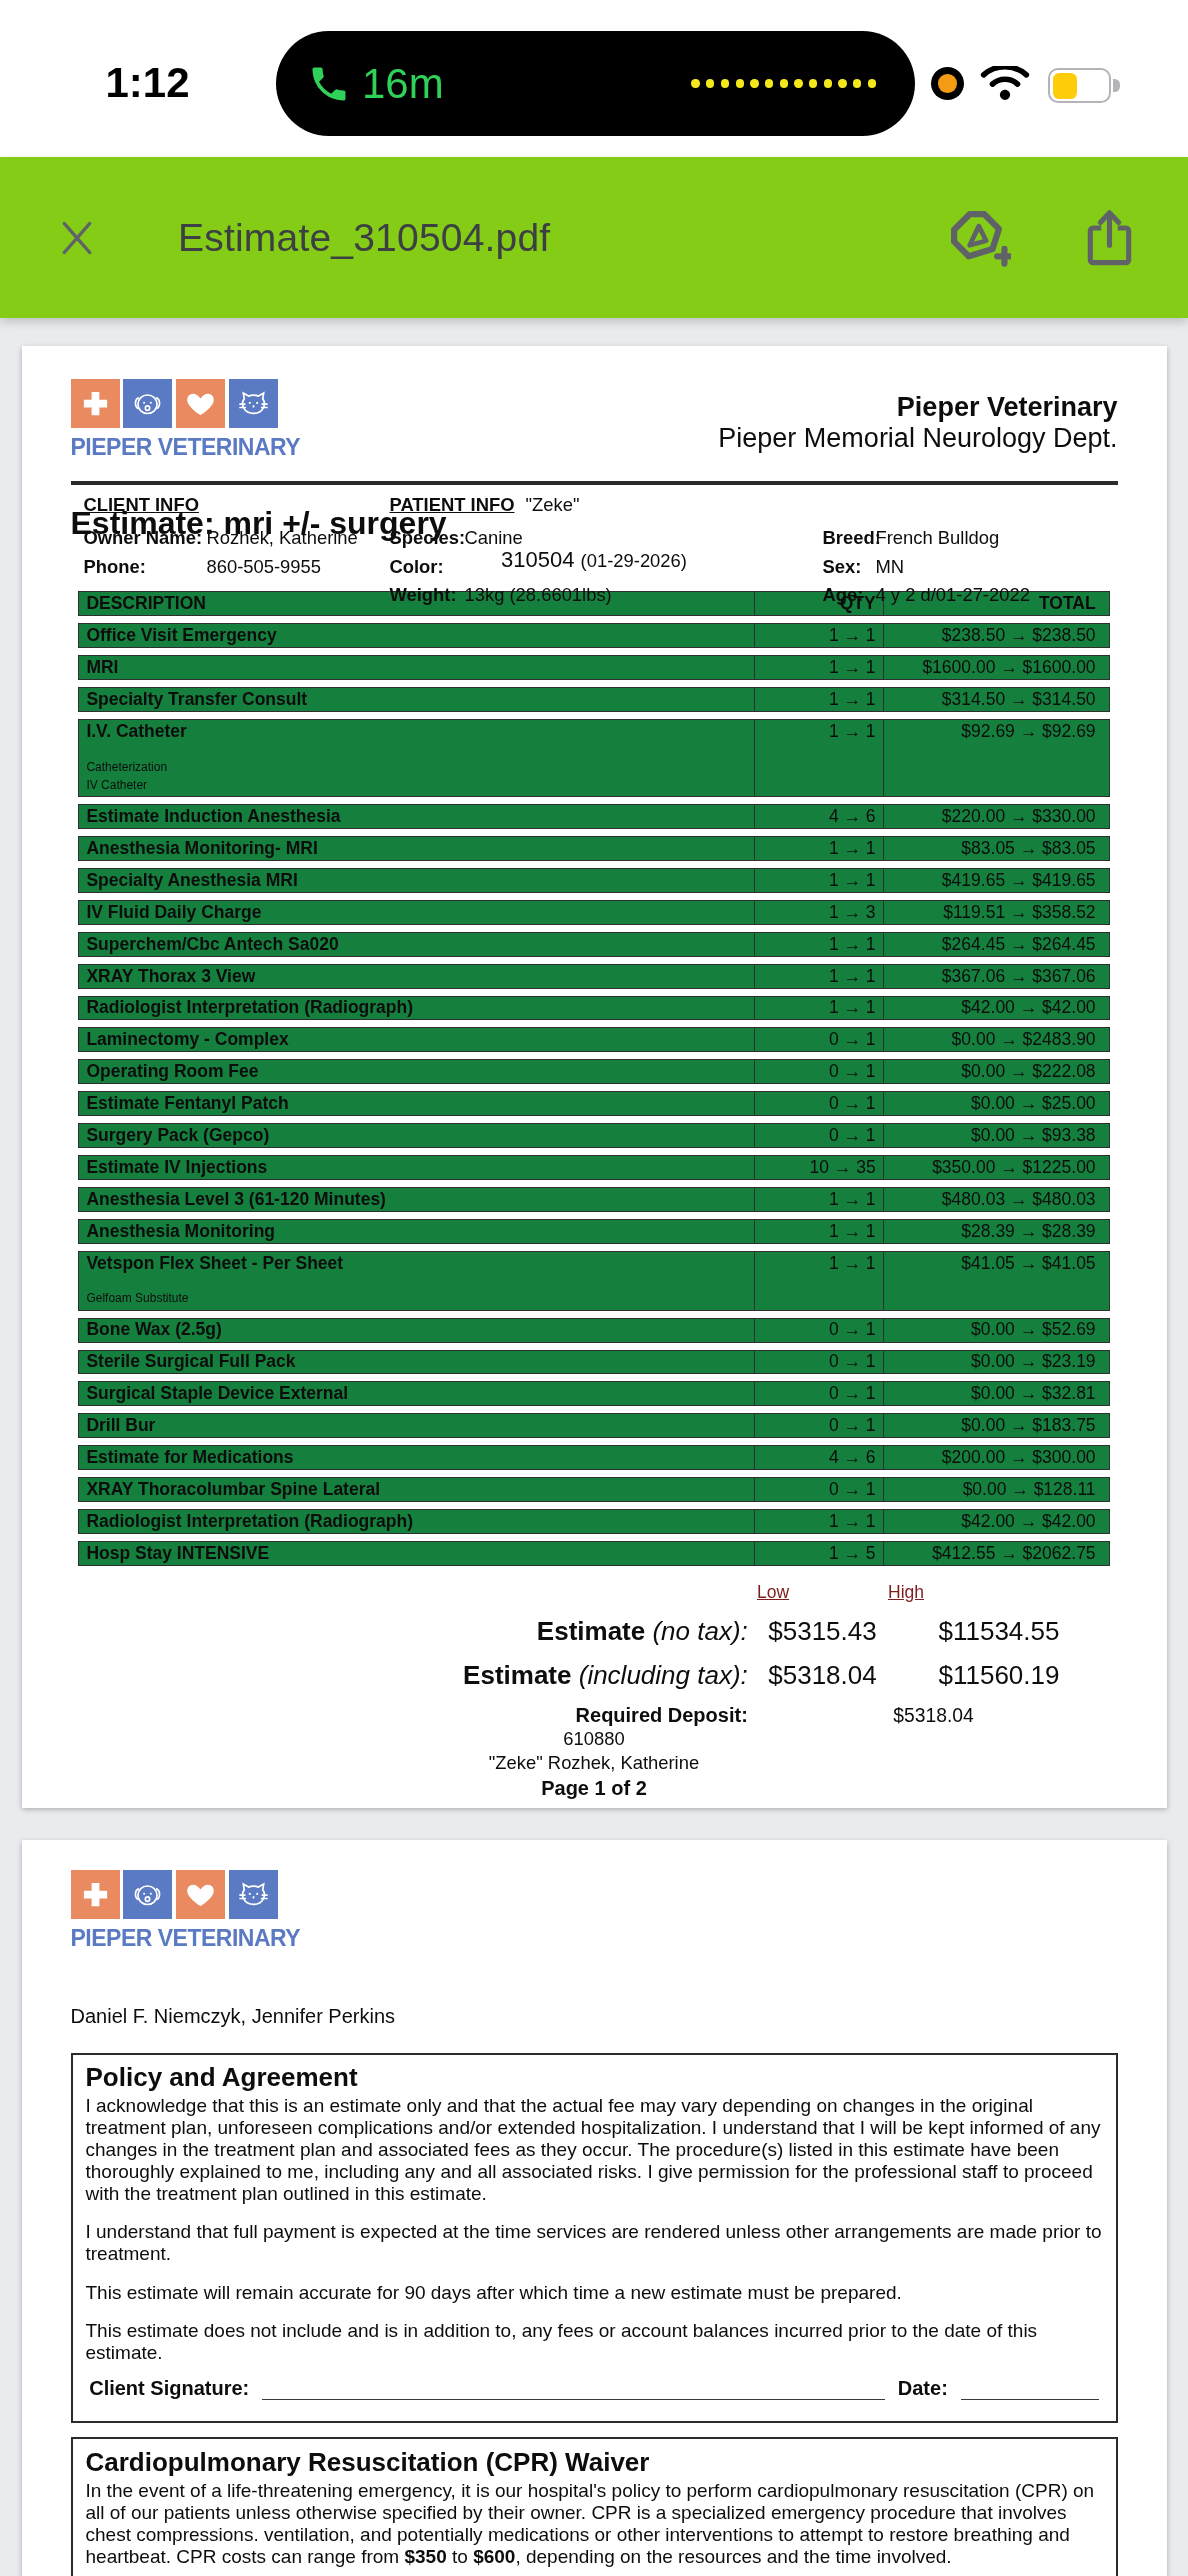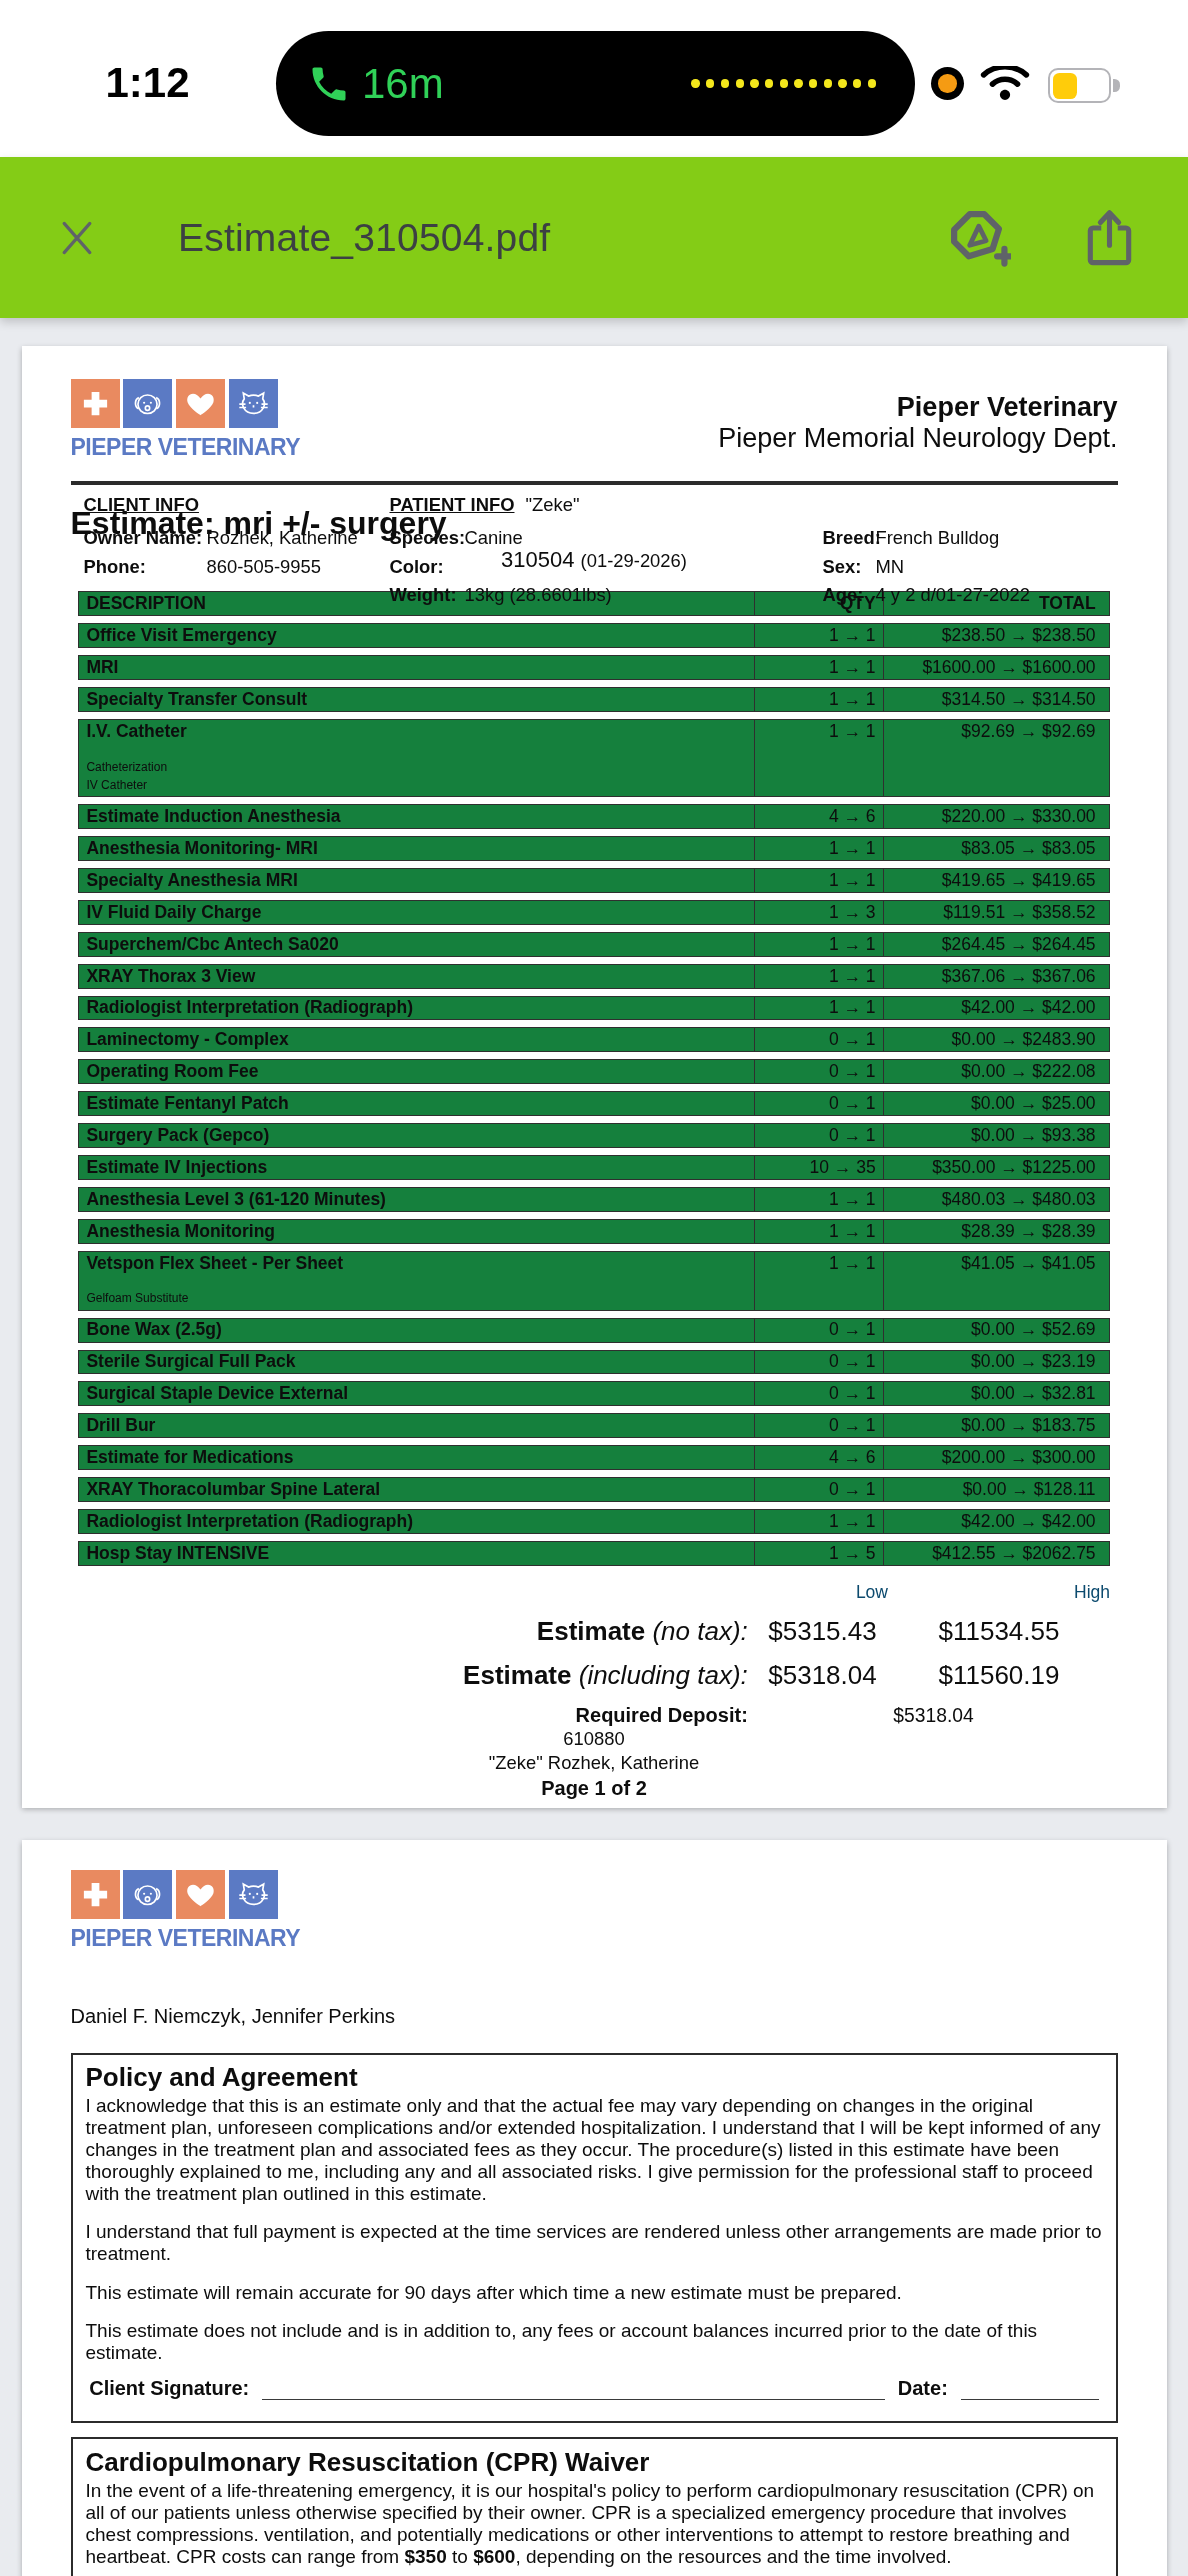--- a/index.html
+++ b/index.html
@@ -75,21 +75,21 @@
   .thead .c-desc,.thead .c-qty,.thead .c-tot{font-weight:700;}
   .row-sub{font-weight:400;font-size:12px;margin-top:16.6px;line-height:18.4px;
            white-space:pre-line;}
   
   .totals{width:1032px;margin:9.2px auto 0;display:grid;
           grid-template-columns:679px 131px 222px;row-gap:13px;align-items:baseline;}
   .t-lab{text-align:right;padding-right:9.2px;font-size:26px;white-space:nowrap;}
   .t-lab b{font-weight:700;}
   .t-lab i{font-weight:400;}
   .t-val{text-align:center;font-size:26px;}
-  .t-small{font-size:17.5px;text-align:right;color:#0c4a6e;}
+  .t-small{font-size:17.5px;text-align:left;color:#7f1d1d;text-decoration:underline;}
   .t-dep-lab{text-align:right;padding-right:9.2px;font-size:20px;font-weight:700;}
   .t-dep-val{grid-column:2 / span 2;text-align:center;font-size:19.3px;}
   
   .pfooter{margin-top:auto;text-align:center;padding-bottom:5.5px;}
   .pfooter .f1,.pfooter .f2{font-size:18.4px;line-height:24px;}
   .pfooter .f3{font-size:20px;font-weight:700;line-height:26px;}
   
   .doctors{margin-top:53px;font-size:20px;}
   .polbox,.cprbox{border:2.8px solid #2b2b2b;padding:7.4px 13px 9.2px;}
   .polbox{margin-top:25px;}

